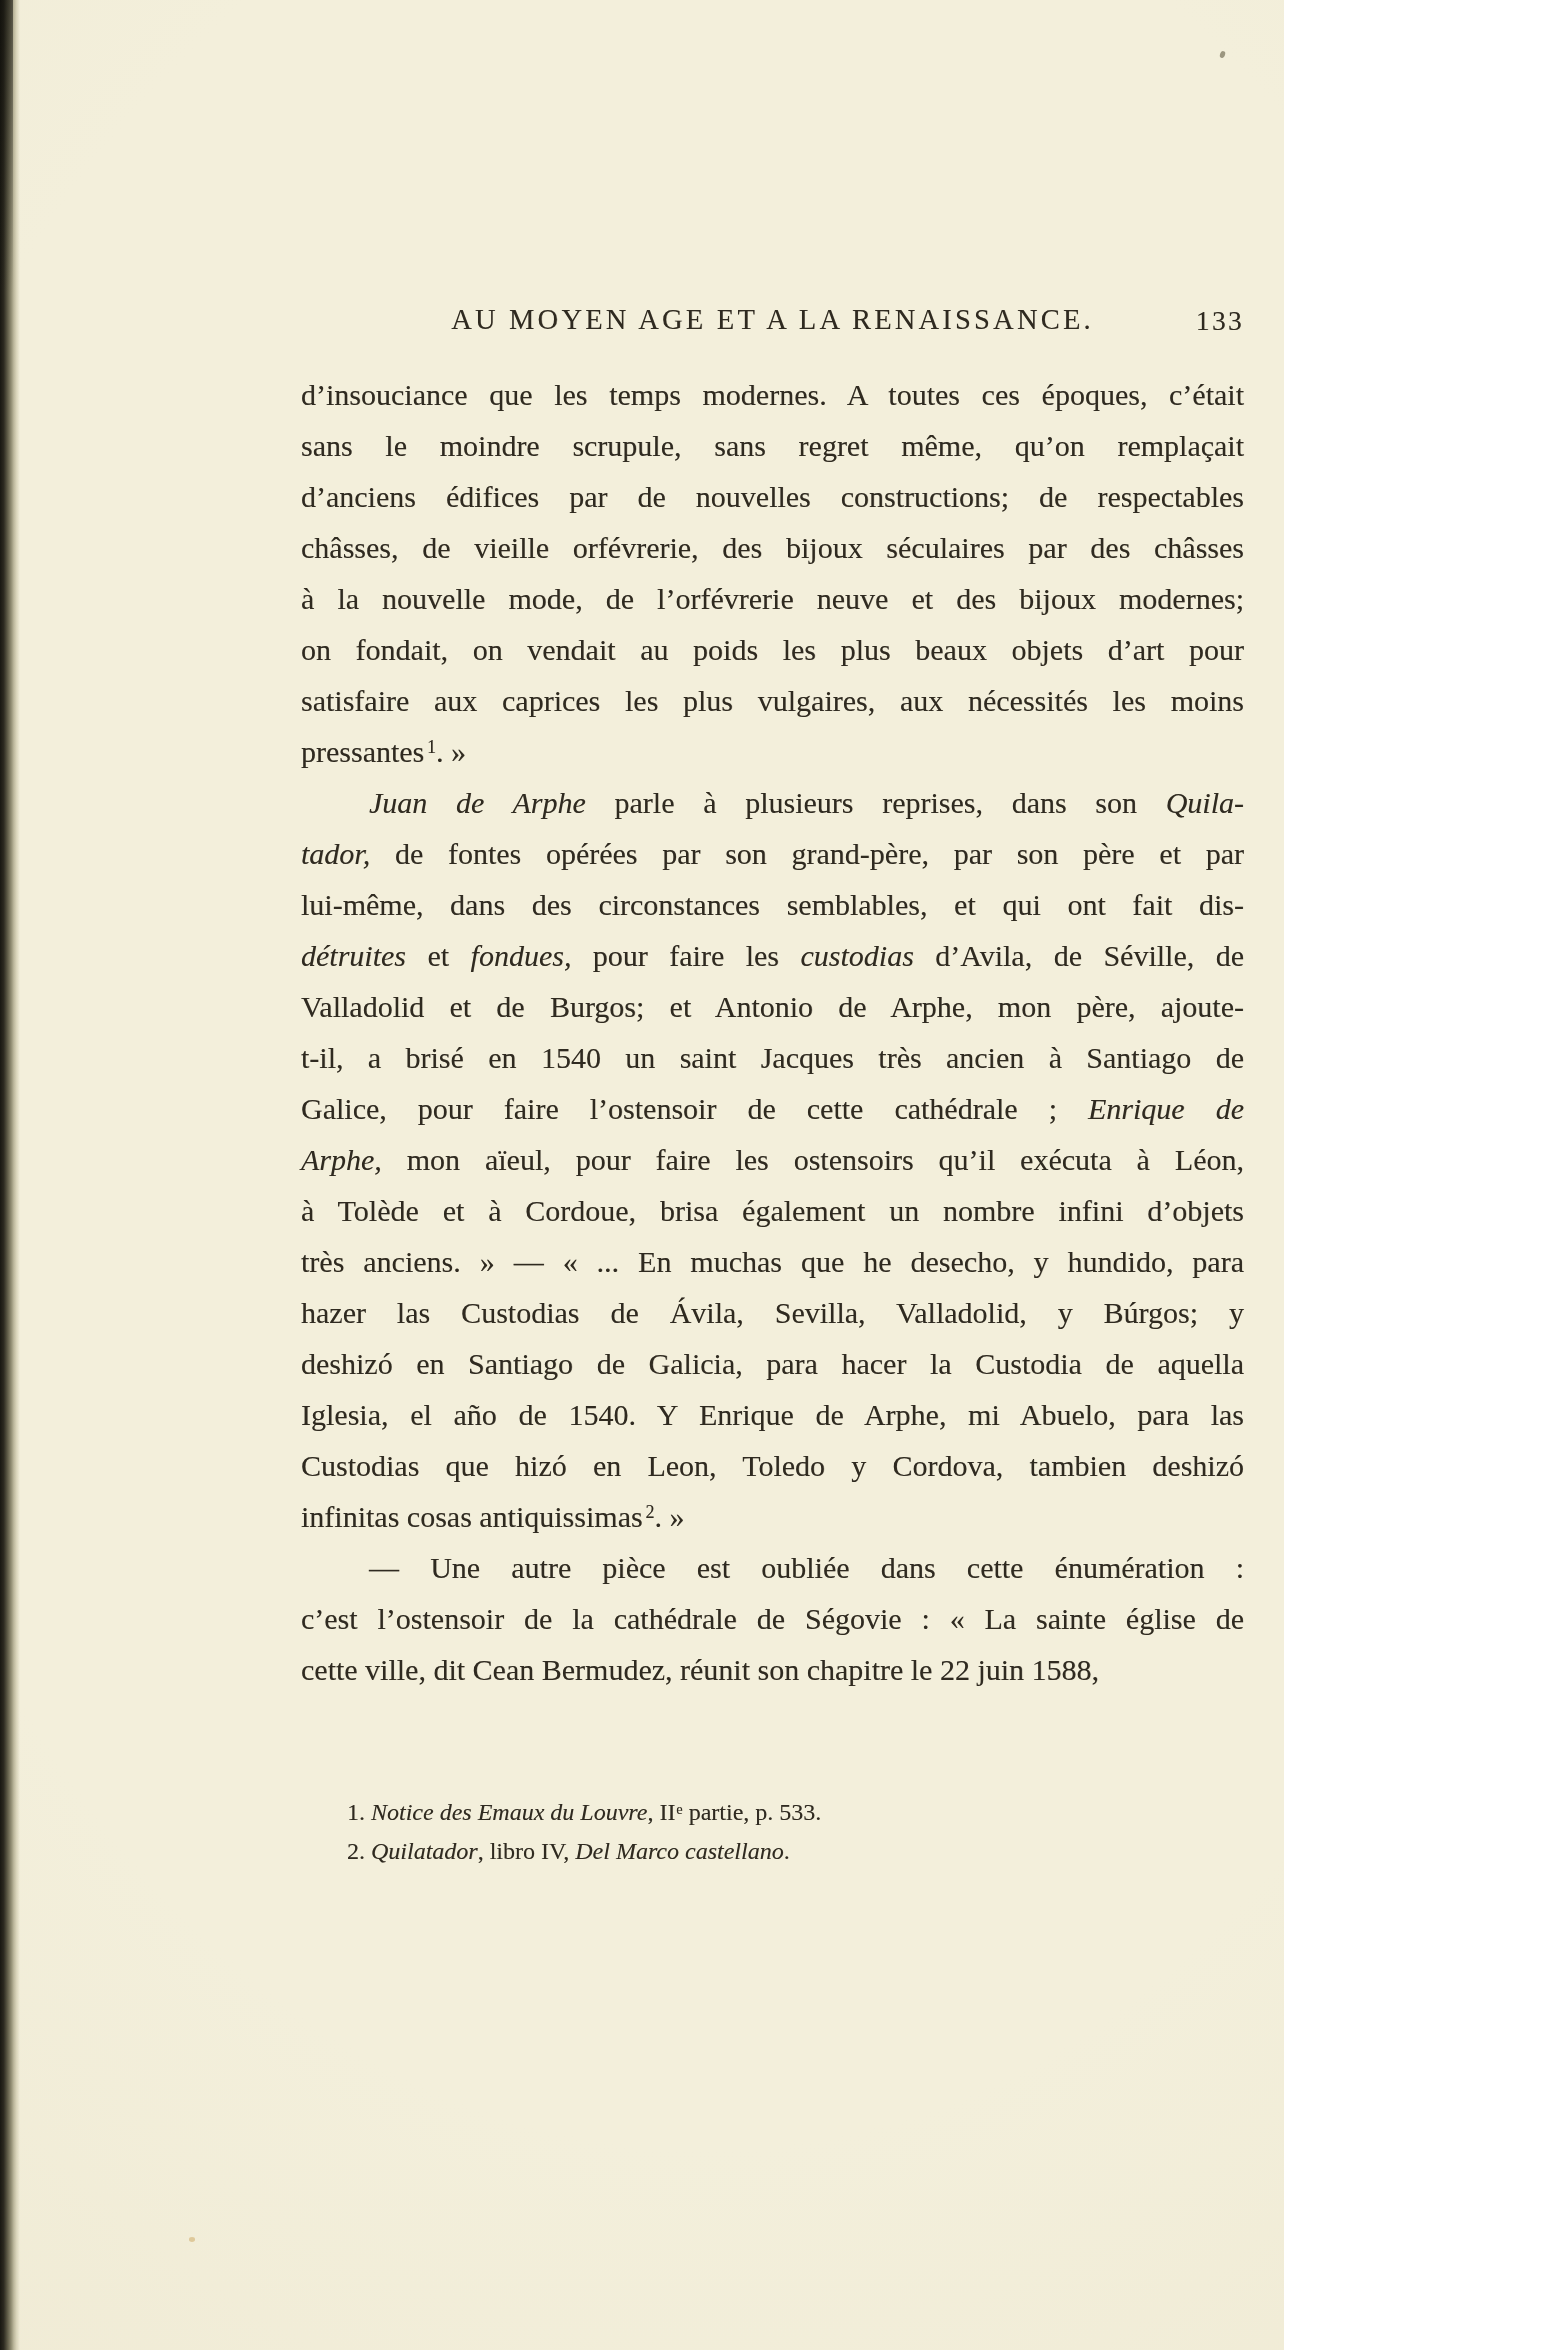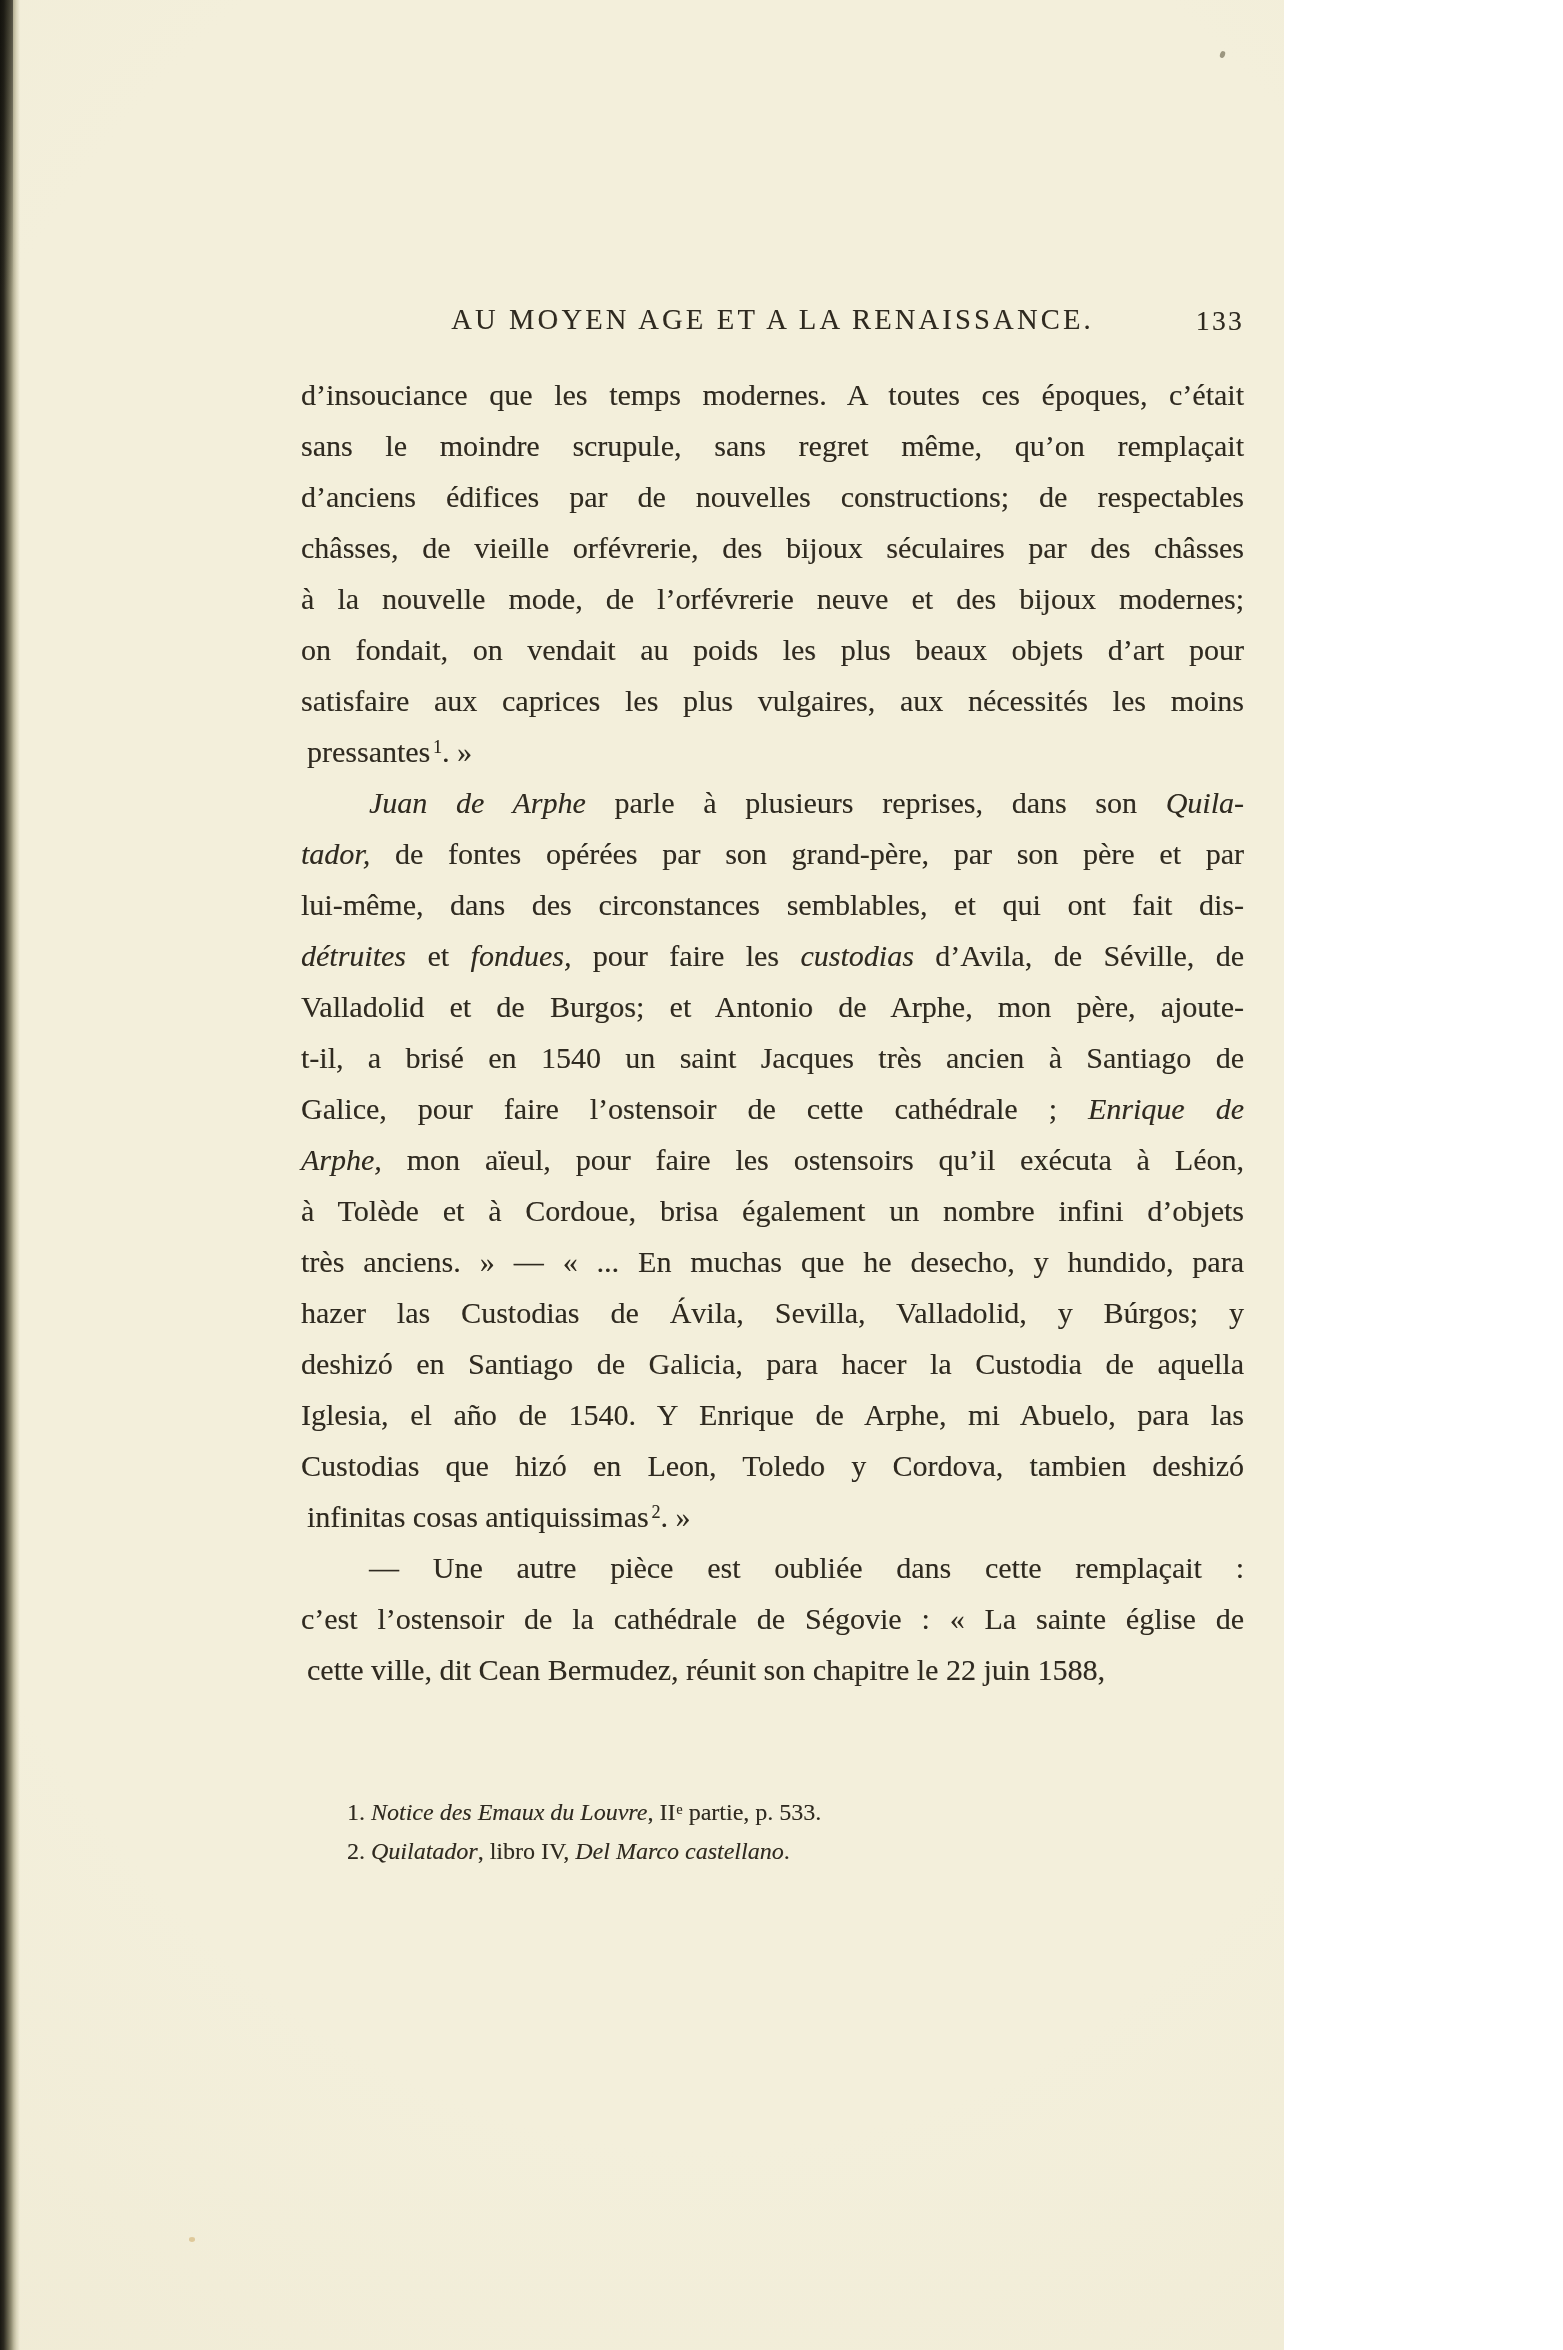--- a/index.html
+++ b/index.html
@@ -34,21 +34,21 @@
   }
   .body-text{
     position:absolute;left:301px;top:369px;width:943px;
     font-size:30px;line-height:51px;
   }
   .paragraph{margin:0;}
   .text-line{
     text-align:justify;text-align-last:justify;
     height:51px;white-space:normal;
   }
-  .text-line.last{text-align-last:left;margin-left:6px;}
+  .text-line.last{text-align-last:left;}
   .text-line.indent{padding-left:68px;}
   .rm{font-style:normal;}
   .it{font-style:italic;}
   .sup{font-size:0.60em;vertical-align:0.52em;line-height:0;margin-left:2.8px;}
   .footnotes{
     position:absolute;left:347px;top:1793px;width:854px;
     font-size:24px;line-height:39px;
   }
   .footnote{text-align:left;}
   .footnote .sup{vertical-align:0.45em;margin-left:0.9px;}
@@ -93,21 +93,21 @@
         <div class="text-line"><span class="it">Arphe,</span><span class="rm"> mon aïeul, pour faire les ostensoirs qu’il exécuta à Léon,</span></div>
         <div class="text-line"><span class="rm">à Tolède et à Cordoue, brisa également un nombre infini d’objets</span></div>
         <div class="text-line"><span class="rm">très anciens. » — « ... En muchas que he desecho, y hundido, para</span></div>
         <div class="text-line"><span class="rm">hazer las Custodias de Ávila, Sevilla, Valladolid, y Búrgos; y</span></div>
         <div class="text-line"><span class="rm">deshizó en Santiago de Galicia, para hacer la Custodia de aquella</span></div>
         <div class="text-line"><span class="rm">Iglesia, el año de 1540. Y Enrique de Arphe, mi Abuelo, para las</span></div>
         <div class="text-line"><span class="rm">Custodias que hizó en Leon, Toledo y Cordova, tambien deshizó</span></div>
         <div class="text-line last"><span class="rm">infinitas cosas antiquissimas</span><span class="sup">2</span><span class="rm">. »</span></div>
       </div>
       <div class="paragraph">
-        <div class="text-line indent"><span class="rm">— Une autre pièce est oubliée dans cette remplaçait :</span></div>
+        <div class="text-line indent"><span class="rm">— Une autre pièce est oubliée dans cette énumération :</span></div>
         <div class="text-line"><span class="rm">c’est l’ostensoir de la cathédrale de Ségovie : « La sainte église de</span></div>
         <div class="text-line last"><span class="rm">cette ville, dit Cean Bermudez, réunit son chapitre le 22 juin 1588,</span></div>
       </div>
     </div>
 
   <div class="footnotes">
       <div class="footnote"><span class="rm">1. </span><span class="it">Notice des Emaux du Louvre</span><span class="rm">, II</span><span class="sup">e</span><span class="rm"> partie, p. 533.</span></div>
       <div class="footnote"><span class="rm">2. </span><span class="it">Quilatador</span><span class="rm">, libro IV, </span><span class="it">Del Marco castellano</span><span class="rm">.</span></div>
     </div>
 

